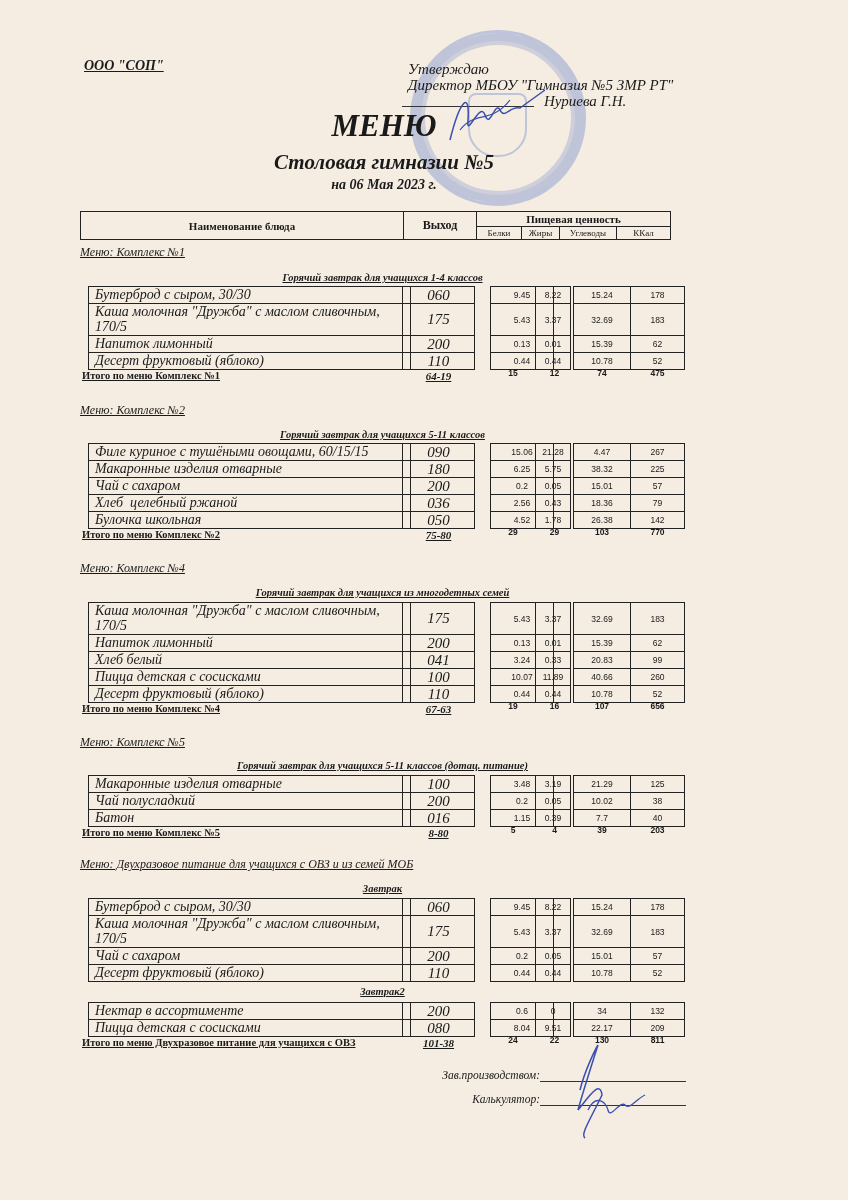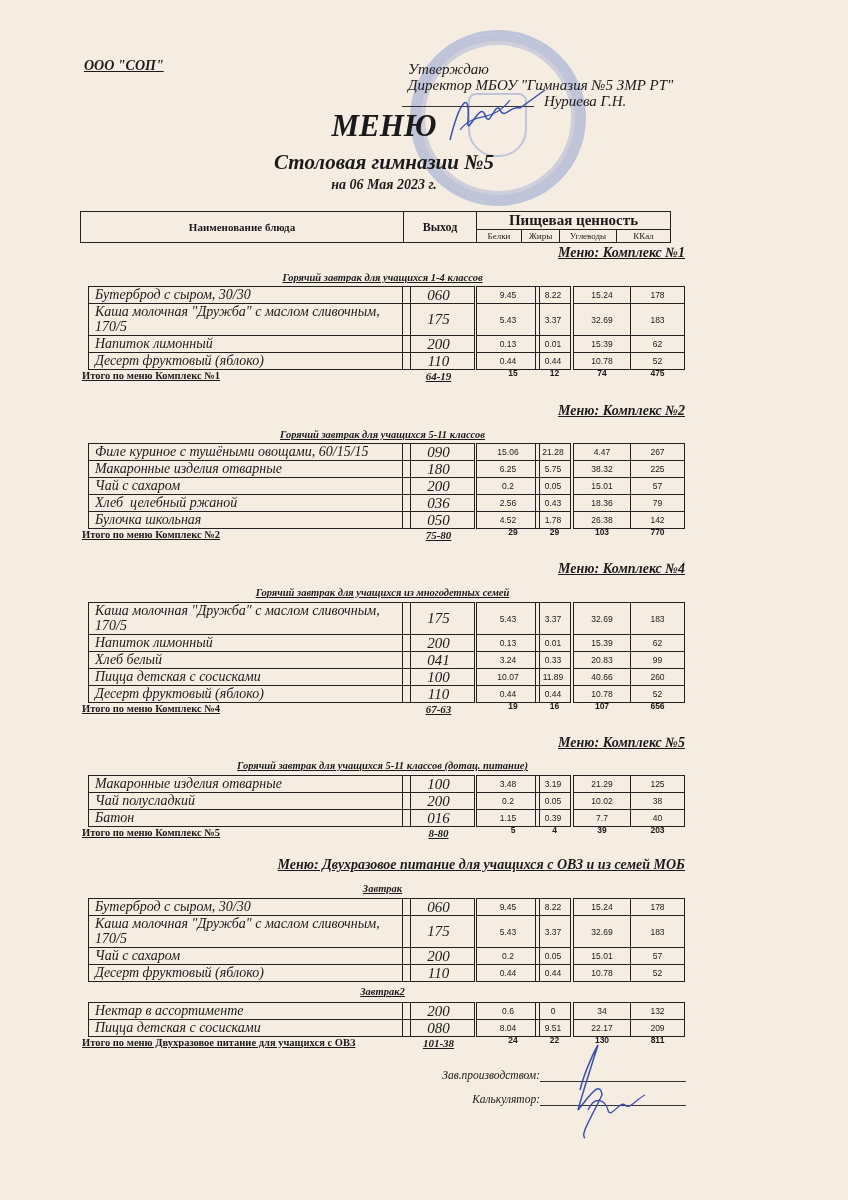--- a/index.html
+++ b/index.html
@@ -34,37 +34,37 @@
   .title { left: 0; width: 768px; top: 108px; text-align: center; font-size: 31px; font-weight: bold; font-style: italic; }
   .subtitle { left: 0; width: 768px; top: 150px; text-align: center; font-size: 21px; font-weight: bold; font-style: italic; }
   .date { left: 0; width: 768px; top: 177px; text-align: center; font-size: 14px; font-weight: bold; font-style: italic; }
 
   table { border-collapse: collapse; padding-left: 32px; }
   .hdr-table { position: absolute; left: 80px; top: 211px; }
   .hdr-table td { border: 1.5px solid #222; padding: 0; text-align: center; font-weight: bold; }
   .hdr-table .sub td { font-weight: normal; font-size: 9px; height: 12px; }
 
   .sec-title {
-    position: absolute; left: 80px; width: 605px; text-align: right;
-    font-size: 14px; font-weight: bold; font-style: italic; text-decoration: underline;
+    position: absolute; left: 80px; width: 605px; text-align: left;
+    font-size: 12px; font-weight: normal; font-style: italic; text-decoration: underline;
   }
   .sub-title {
     position: absolute; left: 80px; width: 605px; text-align: center;
     font-size: 10.5px; font-weight: bold; font-style: italic; text-decoration: underline;
   }
 
   .rows { position: absolute; left: 80px; }
   .row { position: relative; height: 17px; }
   .row.tall { height: 32px; }
   .cell { position: absolute; top: 0; bottom: 0; border: 1.2px solid #222; box-sizing: border-box; margin-top: -1px; }
   .c-name { left: 8px; width: 323px; font-size: 14px; font-style: italic; padding-left: 6px; line-height: 15px; overflow: hidden; }
   .row.tall .c-name { line-height: 15px; padding-top: 0; }
   .c-yield { left: 322px; width: 73px; font-size: 15px; font-style: italic; text-align: center; display:flex; align-items:center; justify-content:center; }
   .c-num { font-family: "Liberation Sans", sans-serif; font-size: 8.5px; text-align: center; display:flex; align-items:center; justify-content:center; }
-  .c-p { left: 396px; width: 64px; }
+  .c-p { left: 410px; width: 64px; }
   .c-f { left: 455px; width: 36px; }
   .c-c { left: 493px; width: 58px; }
   .c-k { left: 550px; width: 55px; }
 
   .total { position: relative; height: 14px; font-weight: bold; }
   .total .t-label { position: absolute; left: 2px; font-size: 10.5px; text-decoration: underline; white-space: nowrap; }
   .total .t-yield { position: absolute; left: 322px; width: 73px; text-align: center; font-size: 11px; font-style: italic; text-decoration: underline; }
   .total .t-num { position: absolute; font-family: "Liberation Sans", sans-serif; font-size: 8.5px; text-align: center; top: -2px; }
   .t-p { left: 410px; width: 46px; }
   .t-f { left: 455px; width: 39px; }
@@ -97,21 +97,21 @@
 
 <div class="abs title">МЕНЮ</div>
 <div class="abs subtitle">Столовая гимназии №5</div>
 <div class="abs date">на 06 Мая 2023 г.</div>
 
 <table class="hdr-table">
   <tbody>
       <tr style="height:15px;">
     <td rowspan="2" style="width:322px; font-size:11px;">Наименование блюда</td>
     <td rowspan="2" style="width:72px; font-size:12px;">Выход</td>
-    <td colspan="4" style="font-size:15px;">Пищевая ценность</td>
+    <td colspan="4" style="font-size:11px;">Пищевая ценность</td>
   </tr>
   <tr class="sub">
     <td style="width:44px;">Белки</td>
     <td style="width:37px;">Жиры</td>
     <td style="width:56px;">Углеводы</td>
     <td style="width:53px;">ККал</td>
   </tr>
 </tbody>
   </table>
 

